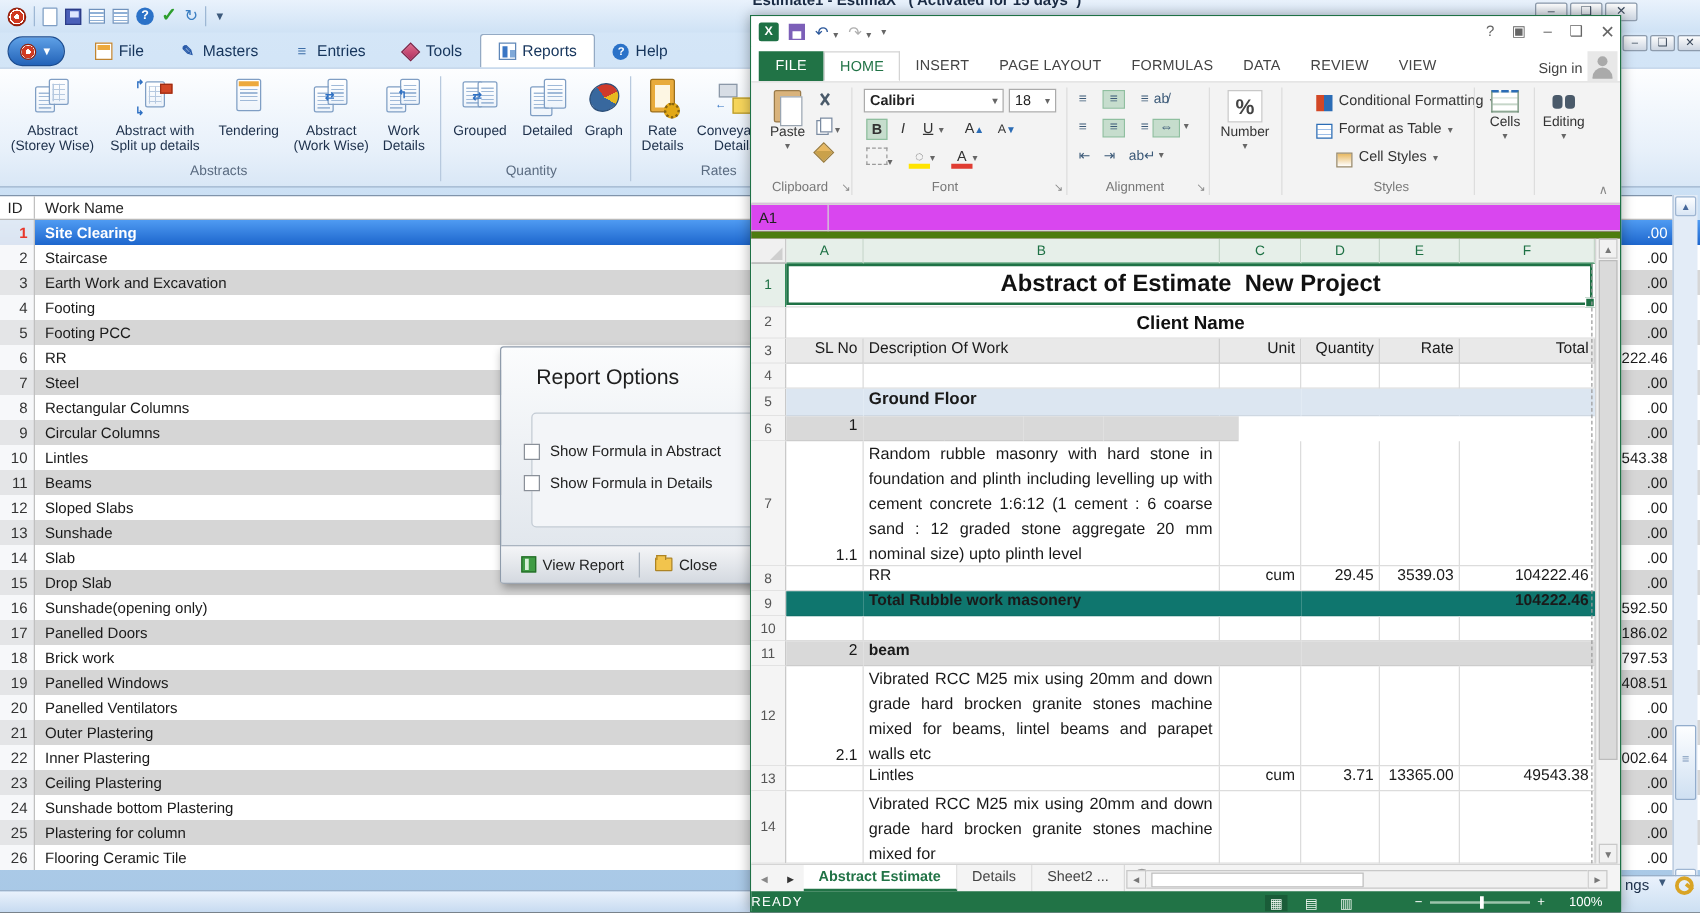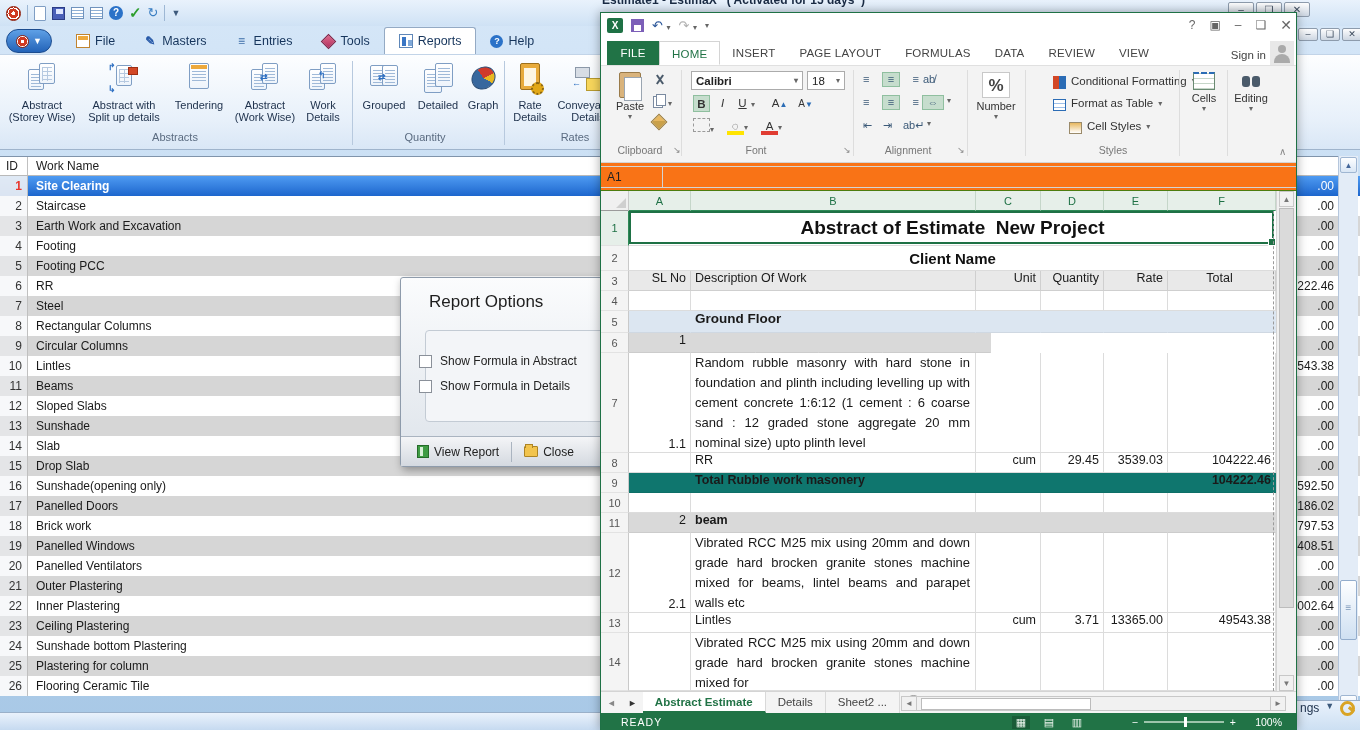--- a/index.html
+++ b/index.html
@@ -146,21 +146,21 @@
   .tabic { display:inline-block; width:13px; height:12px; border:1px solid #2b6cb5; background:repeating-linear-gradient(to bottom,#fff 0 3px,#9fc0e8 3px 4px); position:relative; top:2px; }
   .csic { display:inline-block; width:13px; height:12px; background:linear-gradient(#e8b860,#fff); border:1px solid #9a8a6a; position:relative; top:2px; }
   .cellsic { width:22px; height:18px; margin:2px auto; background:repeating-linear-gradient(to bottom,#fff 0 4px,#c6d6c9 4px 5px),#fff; border:1px solid #6a8a72; border-top:2px dashed #2b6cb5; }
   .binoc { width:20px; height:14px; margin:4px auto; position:relative; }
   .binoc::before,.binoc::after { content:""; position:absolute; top:2px; width:8px; height:11px; background:#4a5a6a; border-radius:3px; }
   .binoc::before { left:1px; } .binoc::after { right:1px; }
   .bigbtn { position:absolute; top:4px; width:46px; height:70px; text-align:center; }
   .pctbig { font-size:17px; font-weight:bold; color:#444; border:1px solid #c8c8c8; width:28px; height:26px; line-height:25px; margin:2px auto; background:#fff; }
   .stylerow { position:absolute; left:452px; font-size:11.5px; white-space:nowrap; display:flex; gap:5px; align-items:center; }
 
-  .xl-formula { position:absolute; left:0; top:150px; width:100%; height:28px; background:#f97316; border-bottom:1px solid #4d7c0f; display:flex; align-items:center;justify-content:center; }
+  .xl-formula { position:absolute; left:0; top:150px; width:100%; height:28px; background:#d946ef; border-bottom:6px solid #4d7c0f; display:flex; align-items:center;justify-content:center; }
   .namebox { width:62px; height:22px; border:1px solid #d4d4d4; border-left:none; font-size:12px; color:#222; padding-left:6px; line-height:21px; }
   .fxarea { flex:1; height:22px; border:1px solid #d4d4d4; border-right:none; border-left:none; }
 
   .xl-grid { position:absolute; left:0; top:178px; width:675px; height:500px; background:#fff; overflow:hidden; }
   .xg-headrow { display:flex; height:20px; }
   .xg-corner { width:28px; height:20px; background:#f0f0f0; border-right:1px solid #c9c9c9; border-bottom:1px solid #9b9b9b; position:relative; }
   .xg-corner::before { content:""; position:absolute; right:2px; bottom:2px; border-left:10px solid transparent; border-bottom:10px solid #cfcfcf; }
   .xh { height:20px; background:#e6efe9; color:#1e7145; font-size:11px; text-align:center; line-height:20px; border-right:1px solid #c5d6c9; border-bottom:1px solid #2e8a57; }
   .xrow { display:flex; position:relative; }
   .xnum { width:28px; background:#f4f4f4; color:#555; font-size:11px; text-align:center; border-right:1px solid #c9c9c9; border-bottom:1px solid #e2e2e2; display:flex; align-items:center; justify-content:center; }
@@ -188,21 +188,21 @@
   .stab { padding:0 12px; height:21px; line-height:21px; border-right:1px solid #d9d9d9; background:#f4f4f4; }
   .stab.active { background:#fff; color:#217346; font-weight:bold; border-bottom:2px solid #217346; }
   .plus-circle { width:15px; height:15px; border-radius:50%; border:1px solid #999; color:#666; text-align:center; line-height:13px; font-size:12px; margin:0 6px; }
   .sdots { color:#999; margin:0 4px; font-size:11px; }
   .hscroll { position:absolute; right:10px; width:385px; height:16px; top:3px; display:flex; align-items:center; }
   .hs-btn { width:16px; height:15px; background:#f1f1f1; border:1px solid #c8c8c8; font-size:8px; color:#777; text-align:center; line-height:13px; }
   .hs-track { flex:1; height:15px; background:#f1f1f1; border-top:1px solid #c8c8c8; border-bottom:1px solid #c8c8c8; position:relative; }
   .hs-thumb { position:absolute; left:4px; top:1px; width:170px; height:12px; background:#fff; border:1px solid #bcbcbc; }
 
   .xl-status { position:absolute; left:0; top:700px; width:100%; height:18px; background:#217346; color:#fff; font-size:10.5px; display:flex; align-items:center; }
-  .xl-status .ready { padding-left:20px; letter-spacing:1px; }
+  .xl-status .ready { padding-left:0; letter-spacing:1px; }
   .st-right { position:absolute; right:210px; display:flex; gap:10px; align-items:center; }
   .stic { font-size:11px; color:#eaf4ec; width:18px; text-align:center; }
   .stic.on { background:#1a5c38; }
   .zoomctl { position:absolute; right:60px; display:flex; align-items:center; gap:6px; }
   .zslider { width:80px; height:2px; background:#9cc4ab; position:relative; }
   .zslider::before { content:""; position:absolute; left:50%; top:-4px; width:3px; height:10px; background:#fff; }
   .zpct { position:absolute; right:14px; }
 </style>
 </head>
 <body>
@@ -676,21 +676,21 @@
           <div class="xnum">2</div>
           <div class="xmerge" style="width: 647px; font-size: 15px;">Client Name</div>
         </div>
         <div class="xrow r-hdr" style="height: 20px;">
           <div class="xnum">3</div>
           <div class="xc rt" style="width: 62px;">SL No</div>
           <div class="xc lf" style="width: 285px;">Description Of Work</div>
           <div class="xc rt" style="width: 65px;">Unit</div>
           <div class="xc rt" style="width: 63px;">Quantity</div>
           <div class="xc rt" style="width: 64px;">Rate</div>
-          <div class="xc rt" style="width: 108px; text-align: center;">Total</div>
+          <div class="xc rt" style="width: 108px;">Total</div>
         </div>
         <div class="xrow r-plain" style="height: 20px;">
           <div class="xnum">4</div>
           <div class="xc rt" style="width: 62px;"></div>
           <div class="xc lf" style="width: 285px;"></div>
           <div class="xc rt" style="width: 65px;"></div>
           <div class="xc rt" style="width: 63px;"></div>
           <div class="xc rt" style="width: 64px;"></div>
           <div class="xc rt" style="width: 108px;"></div>
         </div>

